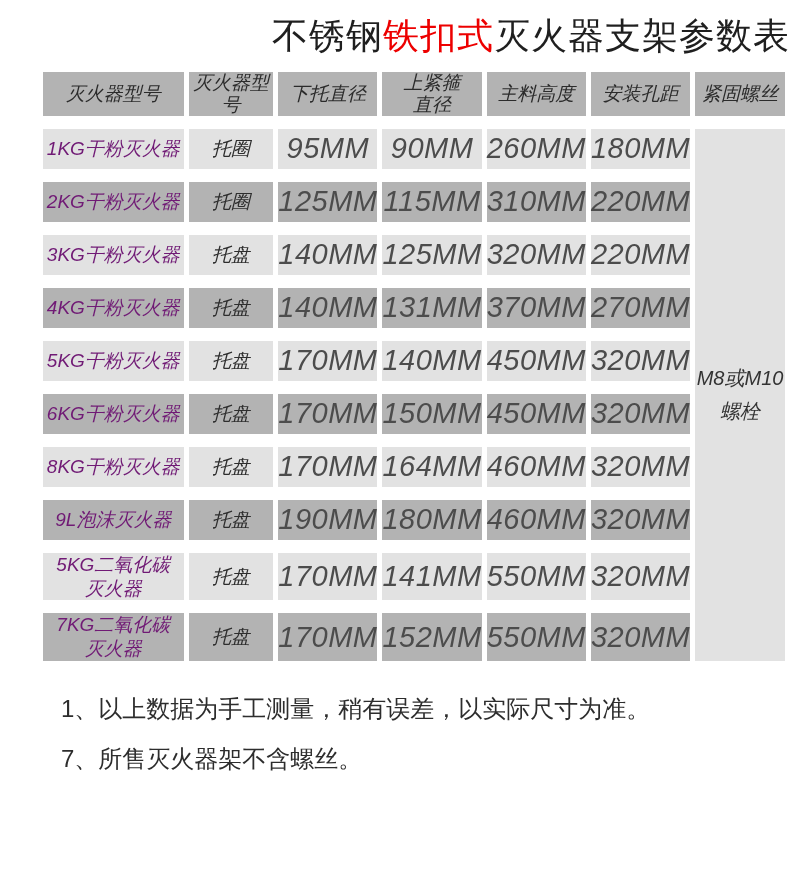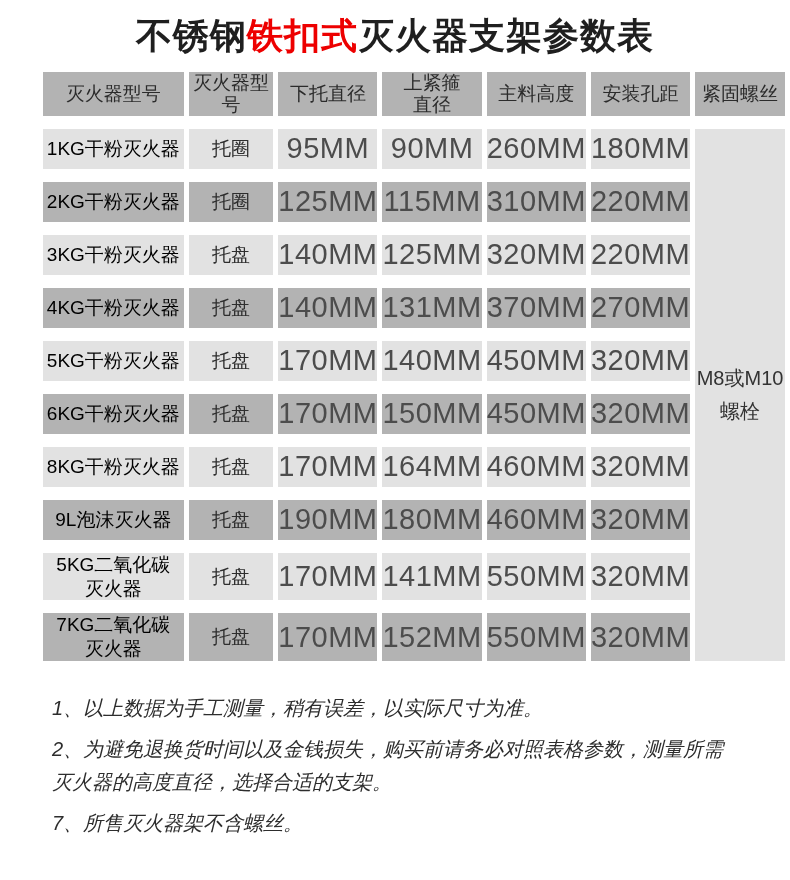--- a/index.html
+++ b/index.html
@@ -5,35 +5,36 @@
   html, body { margin: 0; padding: 0; }
   body {
     width: 790px; height: 880px;
     background: #ffffff;
     font-family: "Liberation Sans", "DejaVu Sans", sans-serif;
     position: relative;
     overflow: hidden;
   }
   .title {
     margin: 14px 0 0 0;
-    text-align: center;
+    text-align: right;
     font-size: 36px;
-    font-weight: bold;
+    font-weight: normal;
     color: #1f1f1f;
     letter-spacing: 1px;
     line-height: 1.2;
   }
   .title .hl { color: #ed0000; }
 
   table.spec {
     margin-left: 38px;
     margin-top: 2px;
     border-collapse: separate;
     border-spacing: 5px 13px;
     table-layout: fixed;
+    font-style: italic;
   }
   table.spec th {
     height: 42px;
     font-size: 19px;
     font-weight: normal;
     color: #2b2b2b;
     text-align: center;
     vertical-align: middle;
     white-space: pre-line;
     line-height: 1.15;
@@ -43,21 +44,21 @@
     height: 40px;
     text-align: center;
     vertical-align: middle;
     padding: 0;
   }
   tr.light td { background: #e2e2e2; }
   tr.dark  td { background: #b3b3b3; }
   th.hdr      { background: #b3b3b3; }
   .c-model {
     font-size: 19px;
-    color: #000000;
+    color: #701a75;
     white-space: pre-line;
     line-height: 1.25;
   }
   .c-form { font-size: 19px; color: #2e2e2e; }
   .c-num  { font-size: 29px; color: #4c4c4c; letter-spacing: 0.5px; }
   td.c-fastener {
     background: #e2e2e2 !important;
     font-size: 20px;
     color: #333333;
     text-align: left;
@@ -71,25 +72,24 @@
     width: 706px;
     color: #282828;
   }
   .notes-heading {
     font-size: 21px;
     font-weight: bold;
     color: #1d1d1d;
     margin-bottom: 6px;
   }
   .notes p {
-    margin: 8px;
-    font-size: 20px;
+    margin: 17px;
+    font-size: 24px;
     line-height: 33px;
     color: #2d2d2d;
-    font-style: italic;
   }
 </style>
 </head>
 <body>
 
 <div>
 
   <h1 class="title"><span>不锈钢</span><span class="hl">铁扣式</span><span>灭火器支架参数表</span></h1>
 
   <table class="spec">
@@ -197,17 +197,16 @@
           <td class="c-num">170MM</td>
           <td class="c-num">152MM</td>
           <td class="c-num">550MM</td>
           <td class="c-num">320MM</td>
         </tr>
       </tbody>
   </table>
 
   <div class="notes">
     <p>1、以上数据为手工测量，稍有误差，以实际尺寸为准。</p>
-    <p>2、为避免退换货时间以及金钱损失，购买前请务必对照表格参数，测量所需灭火器的高度直径，选择合适的支架。</p>
     <p>7、所售灭火器架不含螺丝。</p>
   </div>
 
 </div>
 
 </body></html>

